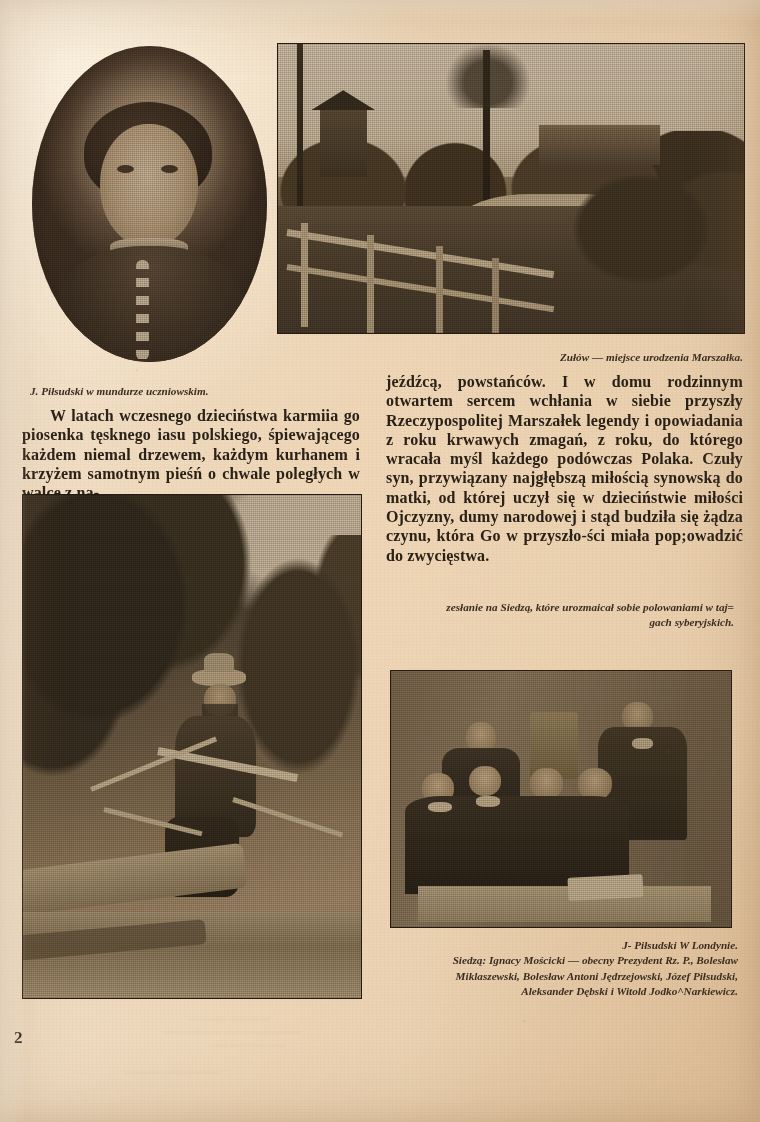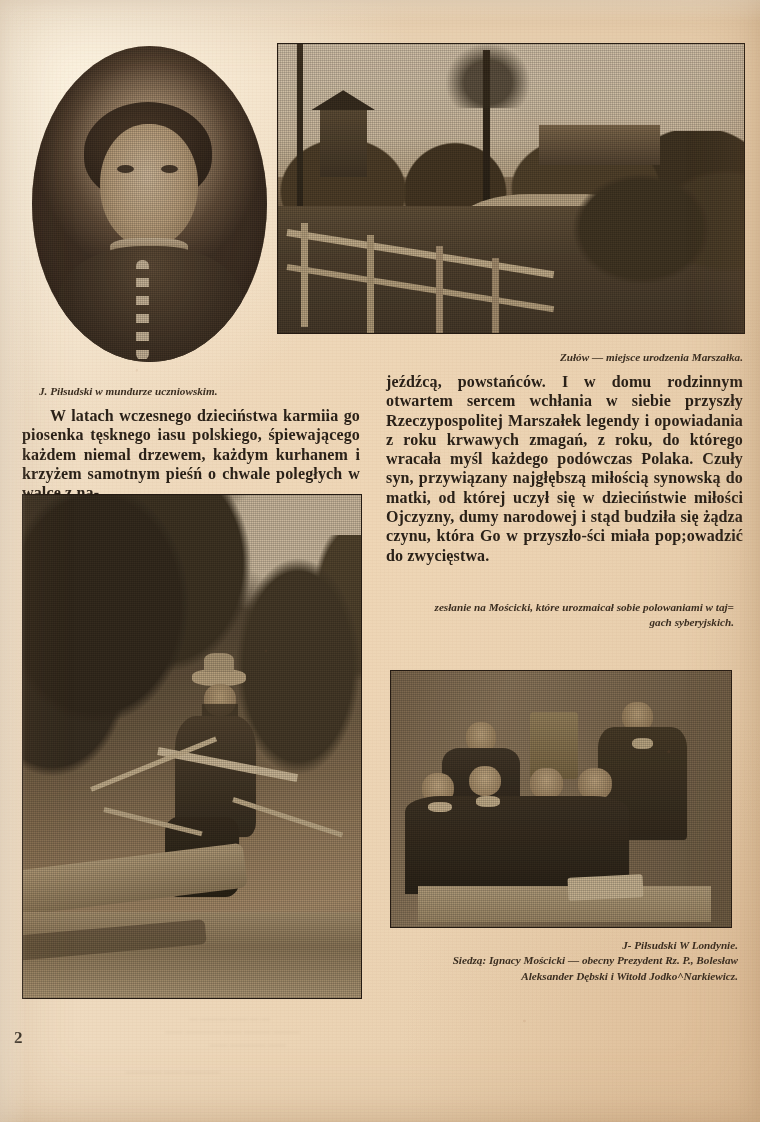--- a/index.html
+++ b/index.html
@@ -146,21 +146,21 @@
 
       <div class="face" style="left:104px;top:214px;width:13px;height:100px;
                   background:repeating-linear-gradient(180deg,
                      rgba(226,212,186,.95) 0 9px, rgba(0,0,0,0) 9px 18px);
                   border-radius:6px;"></div>
       <div class="sepia"></div>
       <div class="halftone"></div>
     </div>
   </div>
 
-  <div class="caption left" id="cap-portrait" style="left:30px;top:384px;width:250px;margin-left:9px;">J. Piłsudski w mundurze uczniowskim.</div>
+  <div class="caption left" id="cap-portrait" style="left:30px;top:384px;width:250px;">J. Piłsudski w mundurze uczniowskim.</div>
 
   <div class="photo" id="landscape">
 
     <div style="position:absolute;left:0;top:0;width:100%;height:46%;
          background:linear-gradient(180deg,#ece2cd 0%,#e2d6bd 70%,#cdbd9f 100%);"></div>
 
     <div style="position:absolute;left:0;top:30%;width:100%;height:30%;
          background:radial-gradient(ellipse 22% 100% at 14% 70%, #57482f 0 60%, transparent 62%),
                     radial-gradient(ellipse 18% 95% at 38% 72%, #4e4029 0 60%, transparent 62%),
                     radial-gradient(ellipse 26% 100% at 66% 66%, #5b4c33 0 60%, transparent 62%),
@@ -209,21 +209,21 @@
 
   <div class="bodytext" id="text-left" style="left:22px;top:406px;width:338px;">
     <p>W latach wczesnego dzieciństwa karmiia go piosenka tęsknego iasu polskiego, śpiewającego każdem niemal drzewem, każdym kurhanem i krzyżem samotnym pieśń o chwale poległych w walce z na-</p>
   </div>
 
   <div class="bodytext" id="text-right" style="left:386px;top:372px;width:357px;">
     <p class="cont">jeźdźcą, powstańców. I w domu rodzinnym otwartem sercem wchłania w siebie przyszły Rzeczypospolitej Marszałek legendy i opowiadania z roku krwawych zmagań, z roku, do którego wracała myśl każdego podówczas Polaka. Czuły syn, przywiązany najgłębszą miłością synowską do matki, od której uczył się w dzieciństwie miłości Ojczyzny, dumy narodowej i stąd budziła się żądza czynu, która Go w przyszło-ści miała pop;owadzić do zwycięstwa.</p>
   </div>
 
   <div class="caption" id="cap-hunting" style="left:390px;top:600px;width:344px;">
-    <div>zesłanie na Mościcki, które urozmaicał sobie polowaniami w taj=</div>
+    <div>zesłanie na Siedzą, które urozmaicał sobie polowaniami w taj=</div>
     <div>gach syberyjskich.</div>
   </div>
 
   <div class="photo" id="hunting">
 
     <div style="position:absolute;left:48%;top:0;width:52%;height:24%;
          background:radial-gradient(ellipse at 70% 30%, #e2d6bd 0 45%, rgba(226,214,189,0) 75%);"></div>
 
     <div style="position:absolute;left:0;top:0;width:72%;height:62%;
          background:radial-gradient(ellipse 60% 60% at 30% 35%, #3b3224 0 58%, transparent 64%),
@@ -309,20 +309,21 @@
          background:linear-gradient(180deg,#c7b694 0%,#ab9a78 100%);"></div>
     <div style="position:absolute;left:52%;top:80%;width:22%;height:9%;
          background:#ddcfae;border-radius:3px;transform:rotate(-3deg);"></div>
     <div class="sepia"></div>
     <div class="halftone"></div>
   </div>
 
   <div class="caption" id="cap-group" style="left:386px;top:938px;width:352px;">
     <div>J- Piłsudski W Londynie.</div>
     <div>Siedzą: Ignacy Mościcki — obecny Prezydent Rz. P., Bolesław</div>
+    <div>Miklaszewski, Bolesław Antoni Jędrzejowski, Józef Piłsudski,</div>
     <div>Aleksander Dębski i Witold Jodko^Narkiewicz.</div>
   </div>
 
   <div id="pagenum">2</div>
 
   <div id="bleed">
     <div style="margin-left:40px;">— — ——  ———   —</div>
     <div style="margin-left:10px;">———  ——— —— ———— ——</div>
     <div style="margin-left:24px;">—— ———— ——</div>
     <div style="margin-left:90px;margin-top:14px;">———— ——  ————</div>

